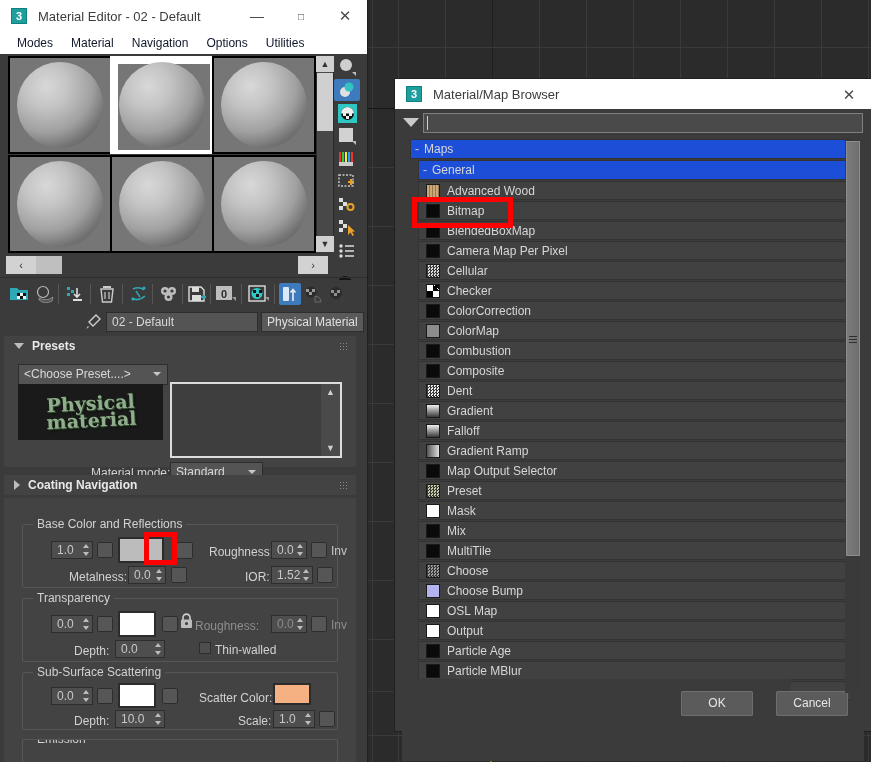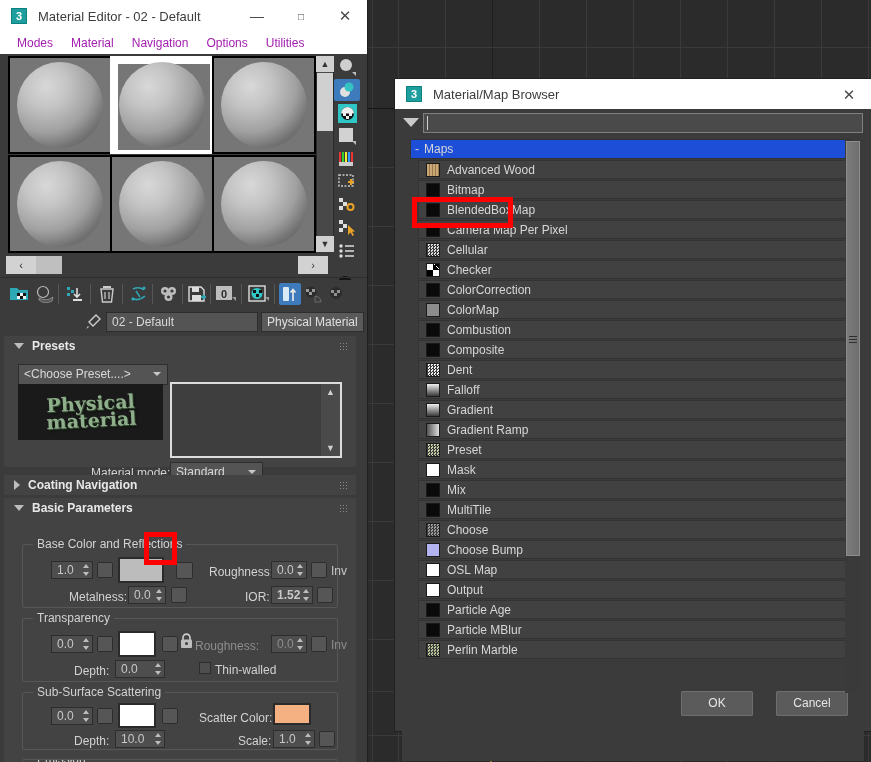--- a/index.html
+++ b/index.html
@@ -31,21 +31,21 @@
   .tb-btn{width:44px;height:32px;display:flex;align-items:center;justify-content:center;
      color:#4a4a4a;font-size:13px;}
   .tb-btn.min{font-size:14px;}
   .tb-btn.max{font-size:10px;}
   .tb-btn.close{font-size:15px;}
 
   
   #matedit{left:0;top:0;width:367px;height:762px;background:#3b3b3b;}
   #matedit .titlebar{width:367px;}
   .menubar{height:22px;background:#fff;display:flex;align-items:center;padding-left:8px;}
-  .menubar .mi{font-size:12px;color:#a21caf;padding:2px 9px;}
+  .menubar .mi{font-size:12px;color:#0f172a;padding:2px 9px;}
 
   .slots-area{position:absolute;left:0;top:54px;width:367px;height:200px;background:#3b3b3b;}
   .slot{position:absolute;width:104px;height:98px;background:#767676;box-sizing:border-box;
       border:2px solid #000;overflow:hidden;}
   .slot.active{border:2px solid #fff;background:#fff;}
   .slot .sphere{position:absolute;left:50%;top:50%;transform:translate(-50%,-50%);
       width:86px;height:86px;border-radius:50%;
       background:radial-gradient(circle at 34% 28%, #d8d8d8 0%, #c4c4c4 26%, #a0a0a0 55%, #747474 74%, #5d5d5d 88%, #6e6e6e 100%);}
   .slot.active .sphere-bg{position:absolute;left:6px;top:6px;width:92px;height:86px;background:#767676;}
 
@@ -523,25 +523,20 @@
 
   <div class="rollout" style="top:475px;height:20px;">
     <div class="roll-head">
       <span class="tri closed"></span>
       <span>Coating Navigation</span>
       <span class="grip"></span>
     </div>
   </div>
 
   <div class="rollout" style="top:498px;height:264px;">
-    <div class="roll-head">
-      <span class="tri open"></span>
-      <span>Basic Parameters</span>
-      <span class="grip"></span>
-    </div>
     <div class="roll-body" style="height:244px;">
 
       <div class="group" style="left:18px;top:26px;width:316px;height:64px;">
         <div class="group-label">Base Color and Reflections</div>
         <div class="spin" style="left:28px;top:16px;width:42px;">
           <span>1.0</span><span class="arrows"></span>
         </div>
         <div class="mapbtn" style="left:74px;top:17px;"></div>
         <div class="swatch" style="left:95px;top:12px;width:46px;height:26px;background:#bcbcbc;"></div>
         <div class="mapbtn" style="left:153px;top:17px;width:17px;height:17px;"></div>
@@ -550,21 +545,21 @@
           <span>0.0</span><span class="arrows"></span>
         </div>
         <div class="mapbtn" style="left:288px;top:17px;"></div>
         <div class="invbtn" style="left:308px;top:19px;">Inv</div>
         <div class="lbl" style="left:46px;top:45px;">Metalness:</div>
         <div class="spin" style="left:105px;top:41px;width:38px;">
           <span>0.0</span><span class="arrows"></span>
         </div>
         <div class="mapbtn" style="left:148px;top:42px;"></div>
         <div class="lbl" style="left:222px;top:45px;">IOR:</div>
-        <div class="spin" style="left:248px;top:41px;width:42px;font-weight:bold;">
+        <div class="spin" style="left:248px;top:41px;width:42px;">
           <span>1.52</span><span class="arrows"></span>
         </div>
         <div class="mapbtn" style="left:294px;top:42px;"></div>
       </div>
 
       <div class="group" style="left:18px;top:100px;width:316px;height:64px;">
         <div class="group-label">Transparency</div>
         <div class="spin" style="left:28px;top:16px;width:42px;">
           <span>0.0</span><span class="arrows"></span>
         </div>
@@ -635,20 +630,23 @@
     <div class="search-tri"></div>
     <div class="search-input" title="">
       <span class="search-caret"></span>
     </div>
   </div>
 
   <div class="listwrap">
     <div class="grp-row l1">
       <span class="grp-sign">-</span><span>Maps</span>
     </div>
+    <div class="grp-row l2">
+      <span class="grp-sign">-</span><span>General</span>
+    </div>
     <div id="items-host">
         <div class="item">
           <span class="item-ico" style="background:#c9a878;background-image:repeating-linear-gradient(90deg,rgba(120,80,40,.55) 0 1px,transparent 1px 3px);"></span>
           <span class="item-lbl">Advanced Wood</span>
         </div>
         <div class="item">
           <span class="item-ico" style="background:#0a0a0a;"></span>
           <span class="item-lbl">Bitmap</span>
         </div>
         <div class="item">
@@ -682,29 +680,33 @@
         <div class="item">
           <span class="item-ico" style="background:#0a0a0a;"></span>
           <span class="item-lbl">Composite</span>
         </div>
         <div class="item">
           <span class="item-ico" style="background:#f0f0f0;background-image:repeating-conic-gradient(#3a3a3a 0% 25%, transparent 0% 50%);background-size:3px 3px;"></span>
           <span class="item-lbl">Dent</span>
         </div>
         <div class="item">
           <span class="item-ico" style="background:linear-gradient(180deg,#ffffff,#2a2a2a);"></span>
+          <span class="item-lbl">Gradient</span>
+        </div>
+        <div class="item">
+          <span class="item-ico" style="background:linear-gradient(180deg,#ffffff,#2a2a2a);"></span>
           <span class="item-lbl">Falloff</span>
-        </div>
-        <div class="item">
-          <span class="item-ico" style="background:linear-gradient(180deg,#ffffff,#2a2a2a);"></span>
-          <span class="item-lbl">Gradient</span>
         </div>
         <div class="item">
           <span class="item-ico" style="background:linear-gradient(90deg,#4a4a4a,#e8e8e8);"></span>
           <span class="item-lbl">Gradient Ramp</span>
+        </div>
+        <div class="item">
+          <span class="item-ico" style="background:#0a0a0a;"></span>
+          <span class="item-lbl">Map Output Selector</span>
         </div>
         <div class="item">
           <span class="item-ico" style="background:#c8cfa6;background-image:repeating-conic-gradient(#3a3a3a 0% 25%, transparent 0% 50%);background-size:3px 3px;"></span>
           <span class="item-lbl">Preset</span>
         </div>
         <div class="item">
           <span class="item-ico" style="background:#ffffff;"></span>
           <span class="item-lbl">Mask</span>
         </div>
         <div class="item">

